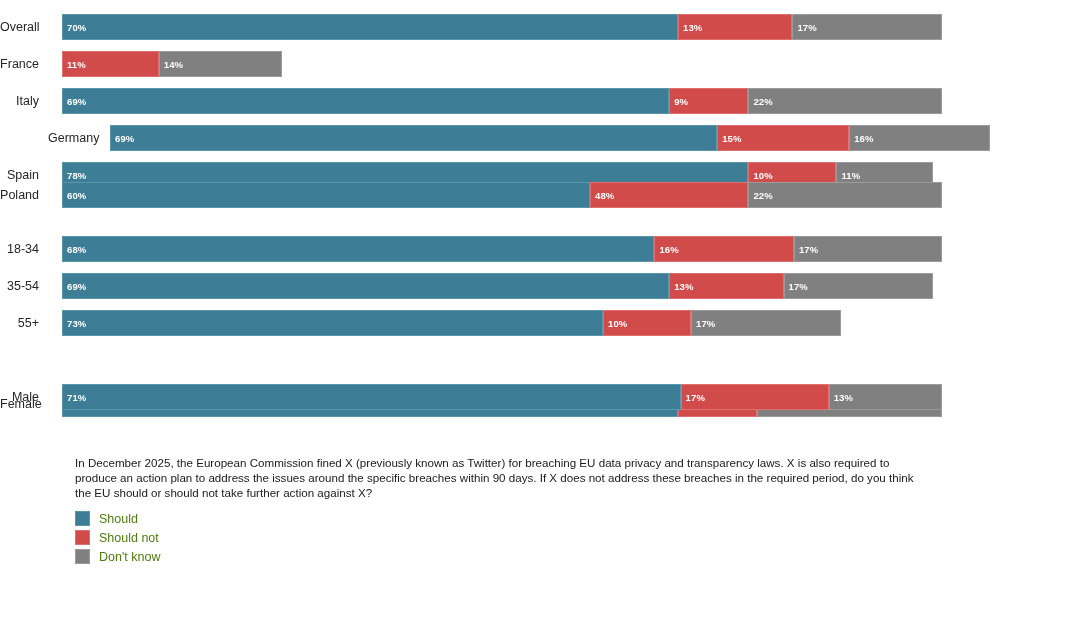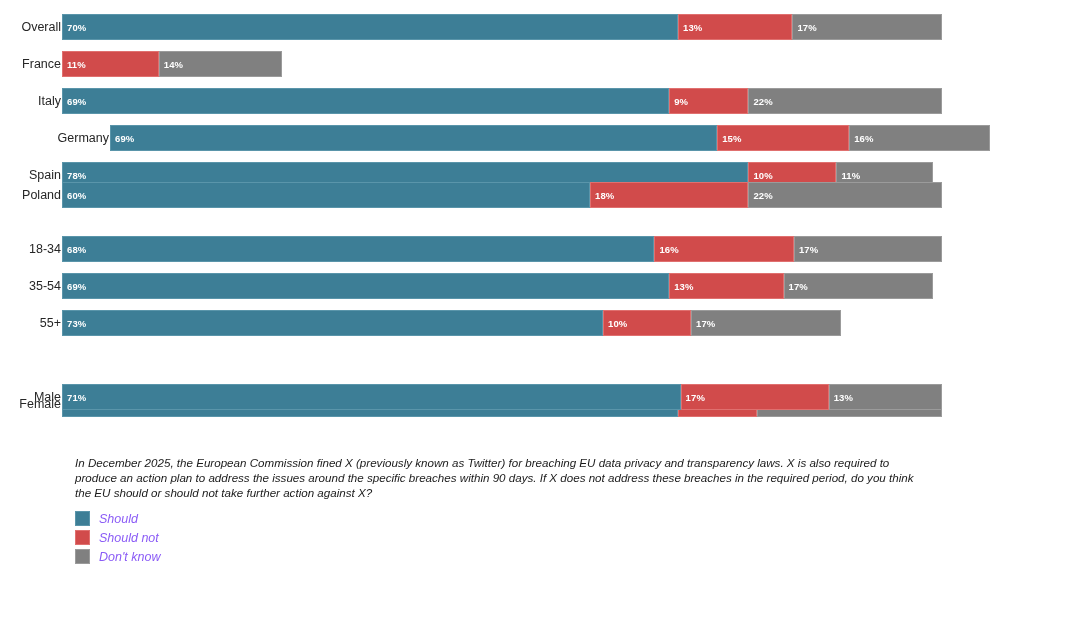--- a/index.html
+++ b/index.html
@@ -40,21 +40,21 @@
     height: 26px;
     display: flex;
     align-items: center;
   }
 
   .row-label {
     width: 62px;
     text-align: right;
     font-size: 12.5px;
     color: #262626;
-    padding-right: 1px;
+    padding-right: 23px;
     box-sizing: border-box;
     white-space: nowrap;
     line-height: 26px;
     flex: 0 0 62px;
   }
 
   .bar-track {
     position: relative;
     width: 880px;
     height: 26px;
@@ -91,21 +91,20 @@
     background: #808080;
     border: 1px solid #9b9b9b;
   }
 
   
   #footer {
     position: absolute;
     left: 75px;
     top: 455px;
     width: 860px;
-    font-style: italic;
   }
 
   #question-text {
     font-size: 11.6px;
     line-height: 15.2px;
     color: #1a1a1a;
     margin: 0 0 9px 0;
     width: 840px;
   }
 
@@ -136,21 +135,21 @@
     background: #D14B4B;
     border: 1px solid #e0706f;
   }
   .legend-swatch.dontknow {
     background: #808080;
     border: 1px solid #9b9b9b;
   }
 
   .legend-label {
     font-size: 12.5px;
-    color: #8b5cf6;
+    color: #4d7c0f;
     margin-left: 9px;
     white-space: nowrap;
   }
 </style>
 </head>
 <body>
 
 <div id="chart-root">
 
   <div id="plot-area">
@@ -221,21 +220,21 @@
           </div>
         </div>
       </div>
       <div class="bar-row" style="top: 168px;">
         <div class="row-label">Poland</div>
         <div class="bar-track">
           <div class="seg seg-should" style="width: 528px;">
             <span class="seg-label">60%</span>
           </div>
           <div class="seg seg-shouldnot" style="width: 158.4px;">
-            <span class="seg-label">18%</span>
+            <span class="seg-label">48%</span>
           </div>
           <div class="seg seg-dontknow" style="width: 193.6px;">
             <span class="seg-label">22%</span>
           </div>
         </div>
       </div>
       <div class="bar-row" style="top: 222px;">
         <div class="row-label">18-34</div>
         <div class="bar-track">
           <div class="seg seg-should" style="width: 598.4px;">

